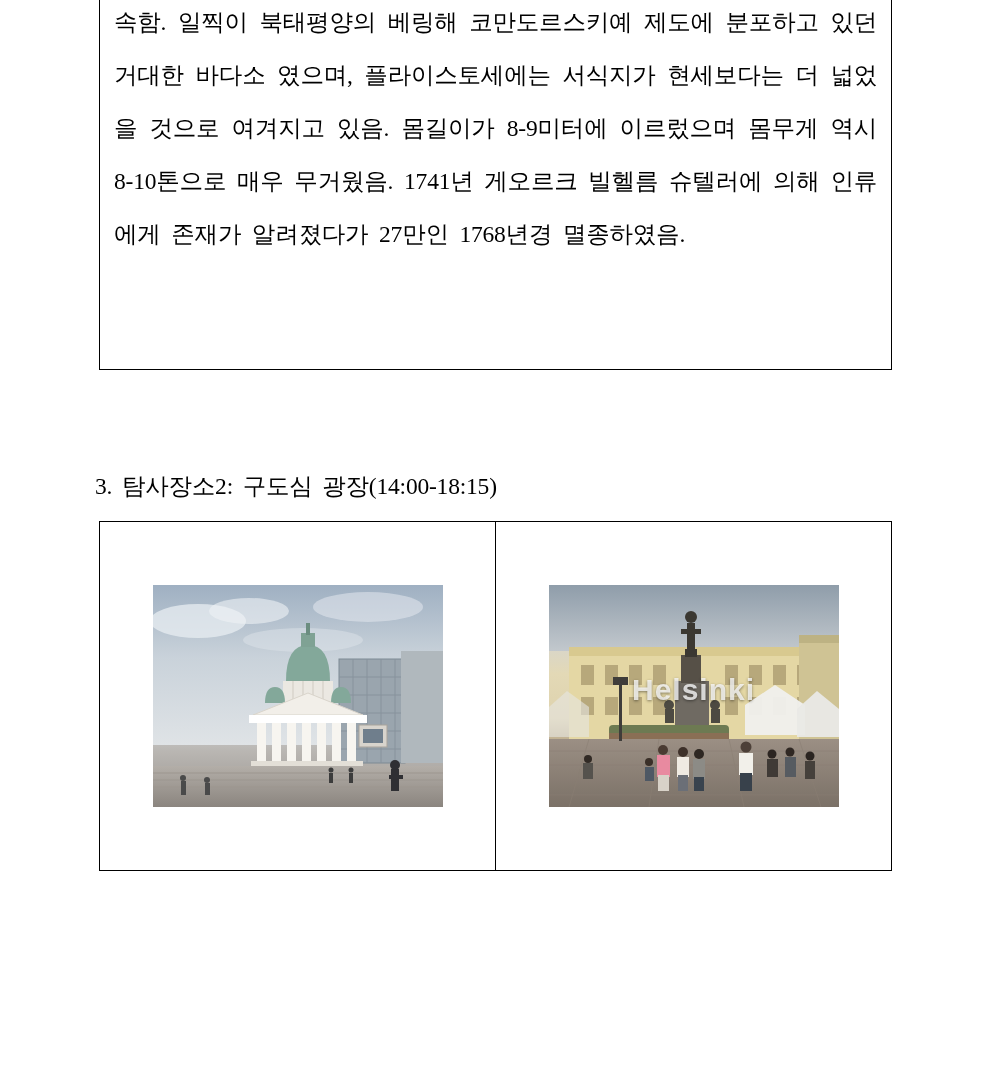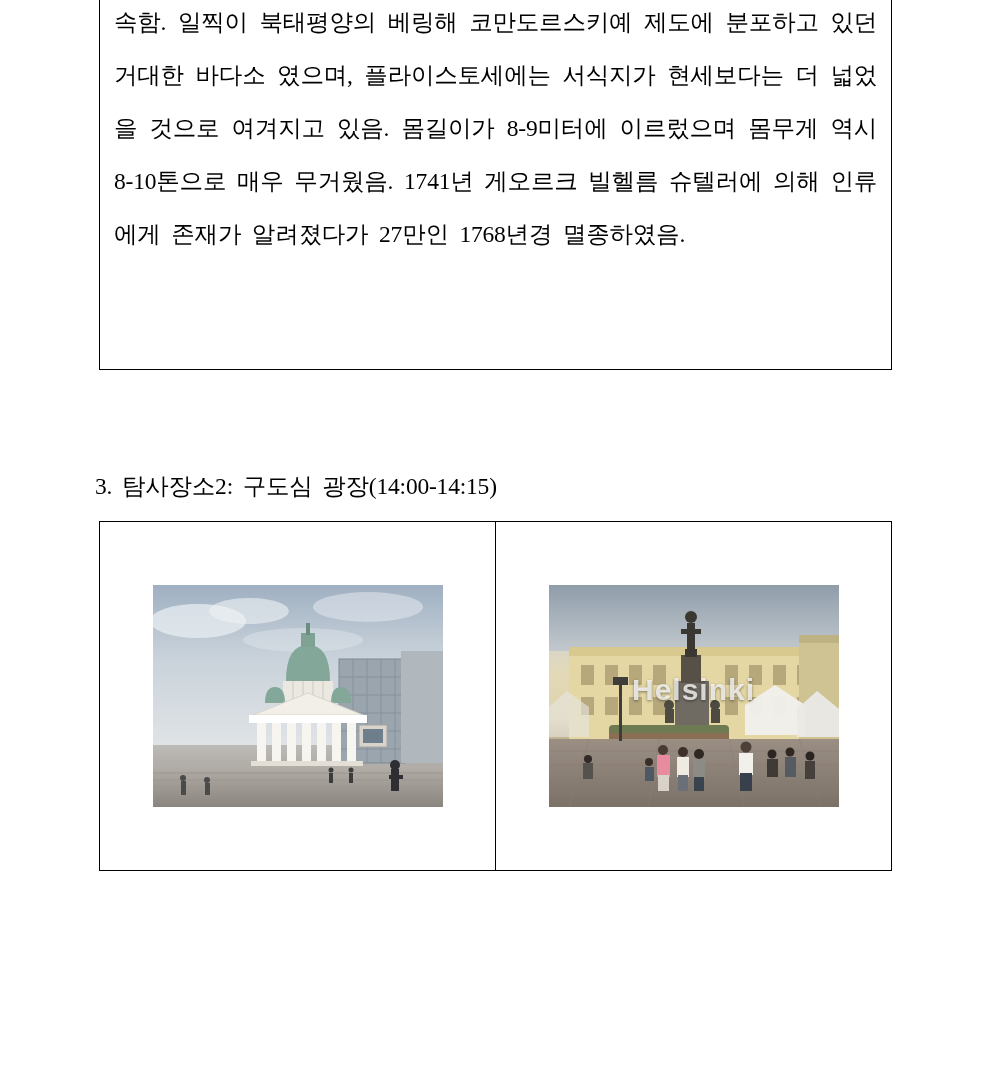--- a/index.html
+++ b/index.html
@@ -106,21 +106,21 @@
     text-shadow: 0 1px 3px rgba(0,0,0,0.45);
   }
 </style>
 </head>
 <body>
 
 <div class="para-box">
   <p>속함. 일찍이 북태평양의 베링해 코만도르스키예 제도에 분포하고 있던 거대한 바다소 였으며, 플라이스토세에는 서식지가 현세보다는 더 넓었을 것으로 여겨지고 있음. 몸길이가 8-9미터에 이르렀으며 몸무게 역시 8-10톤으로 매우 무거웠음. 1741년 게오르크 빌헬름 슈텔러에 의해 인류에게 존재가 알려졌다가 27만인 1768년경 멸종하였음.</p>
 </div>
 
-<div class="section-heading">3. 탐사장소2: 구도심 광장(14:00-14:15)</div>
+<div class="section-heading">3. 탐사장소2: 구도심 광장(14:00-18:15)</div>
 
 <table class="photo-table">
   <tbody>
   <tr>
 
     <td class="image-cell">
       <div class="photo photo-1">
         <svg width="290" height="222" viewBox="0 0 290 222" xmlns="http://www.w3.org/2000/svg">
           <defs>
             <linearGradient id="skyg" x1="0" y1="0" x2="0" y2="1">

